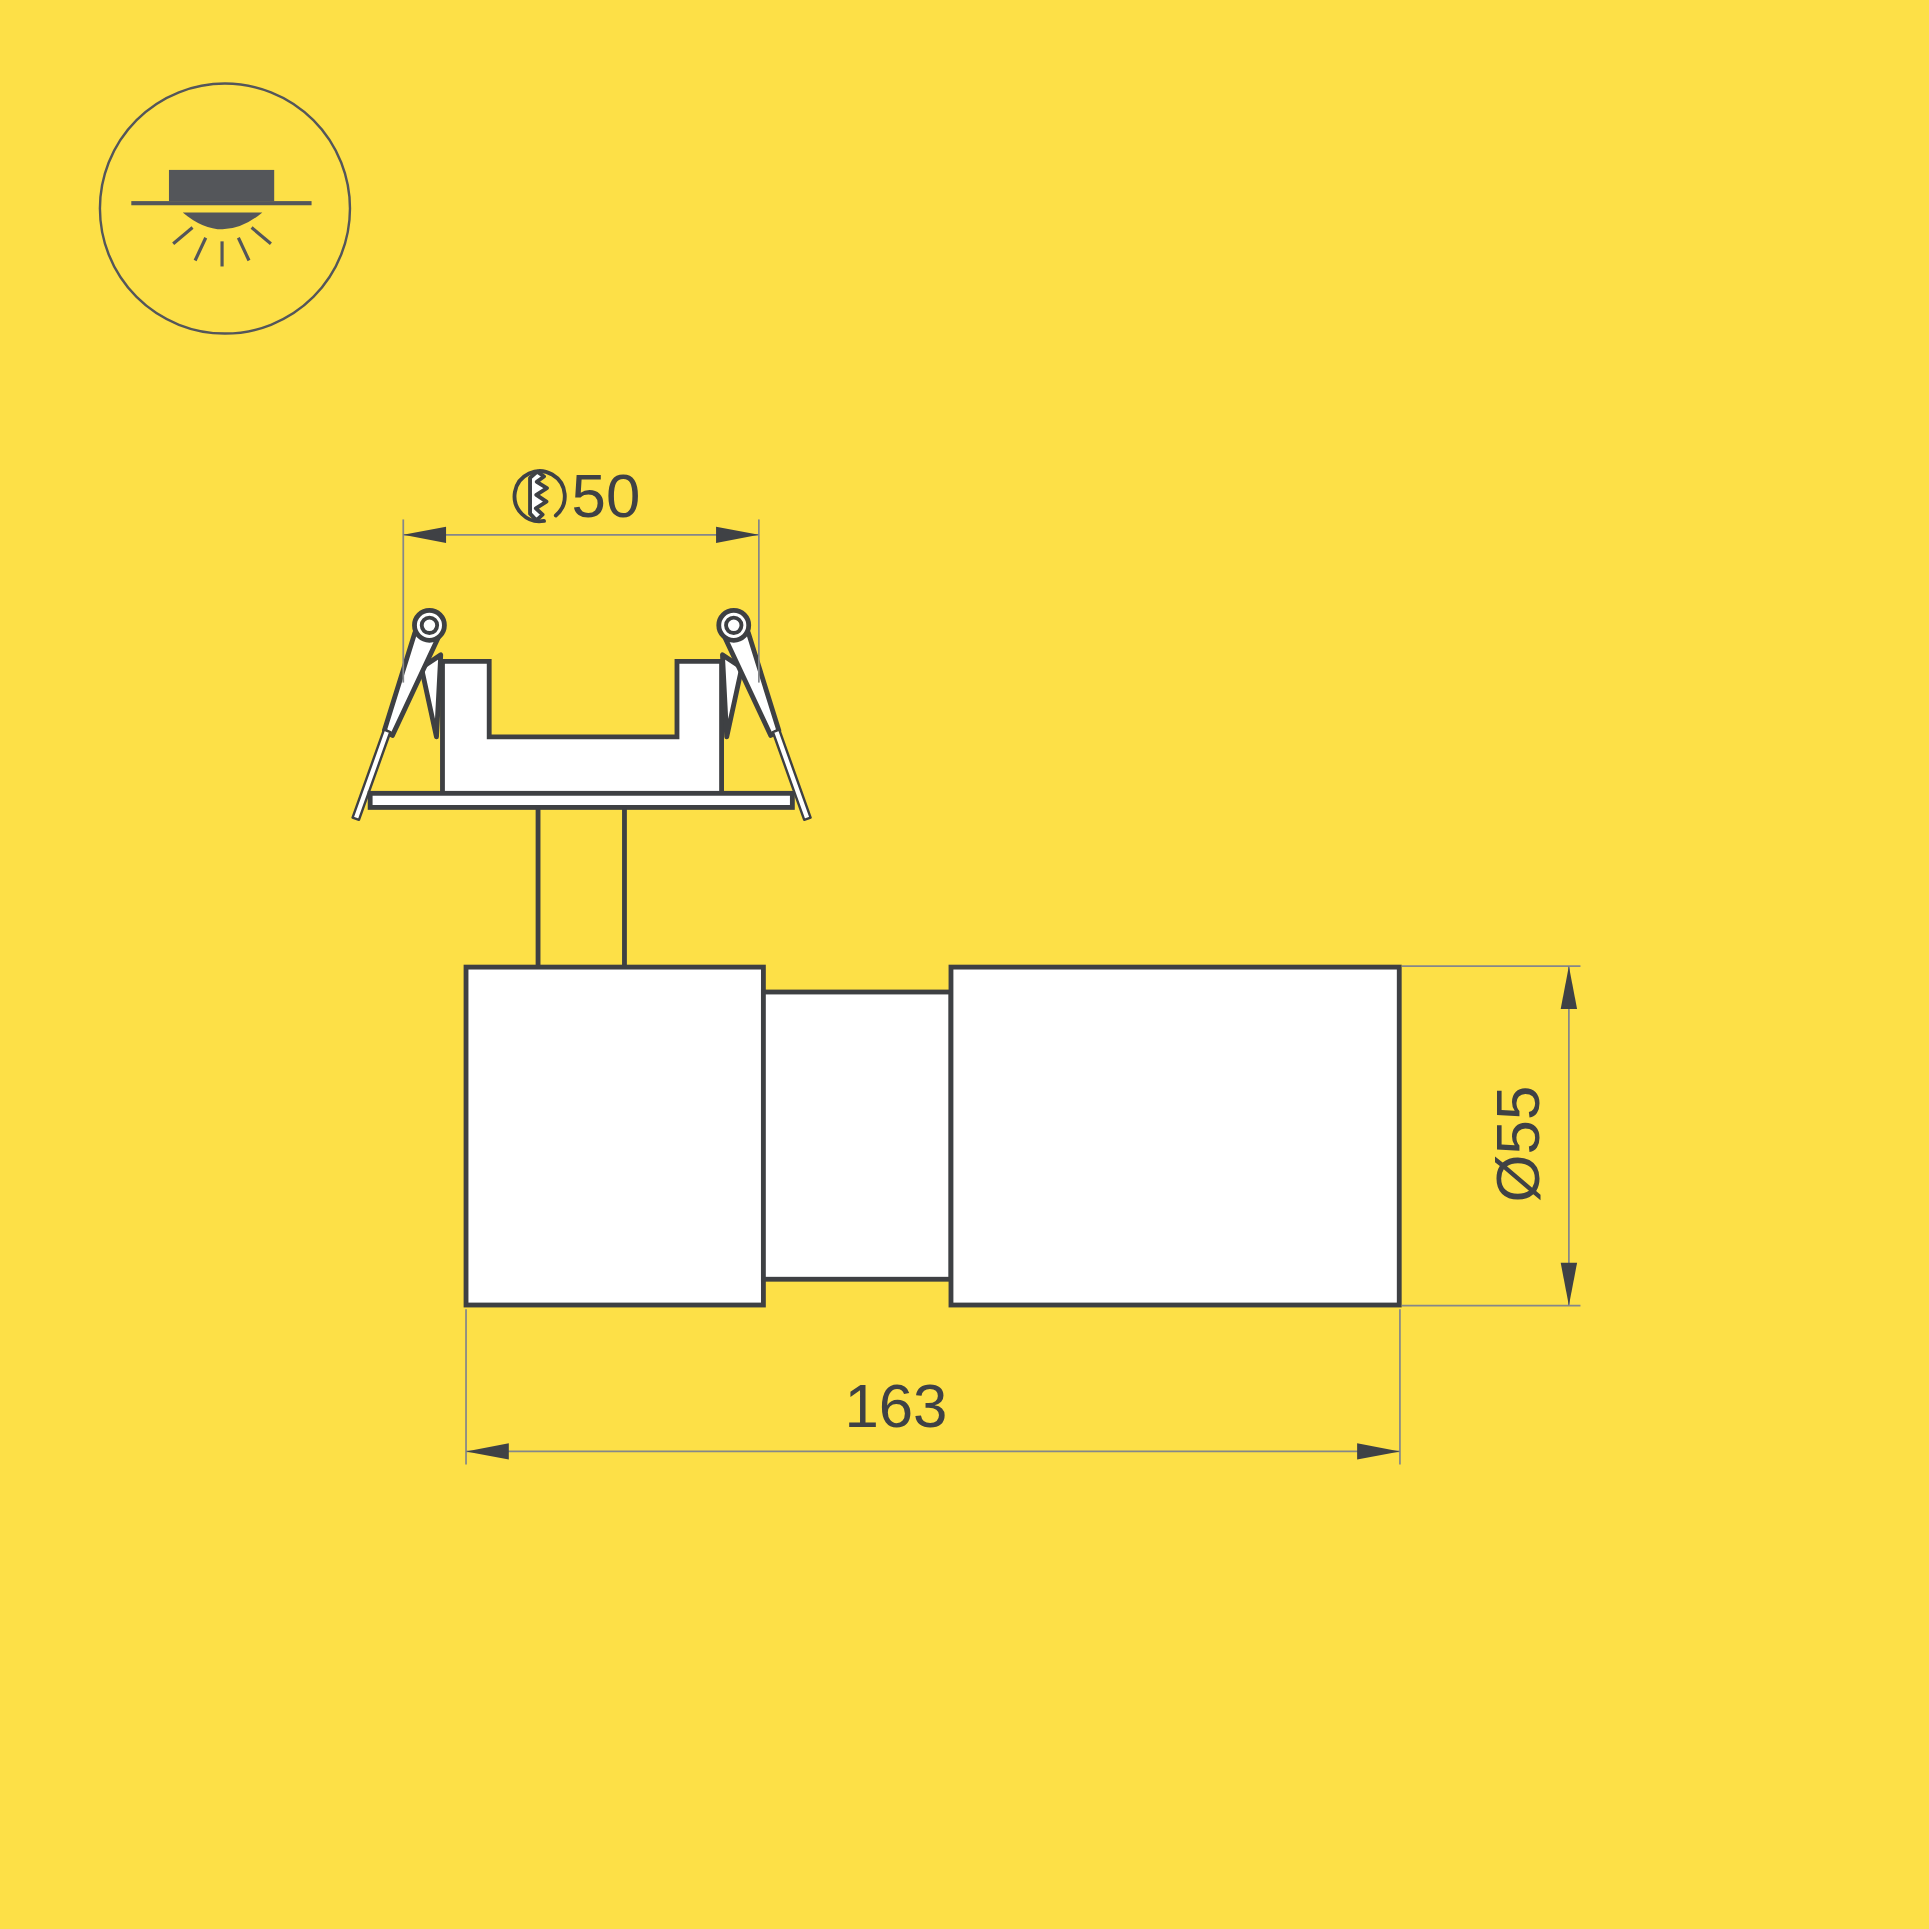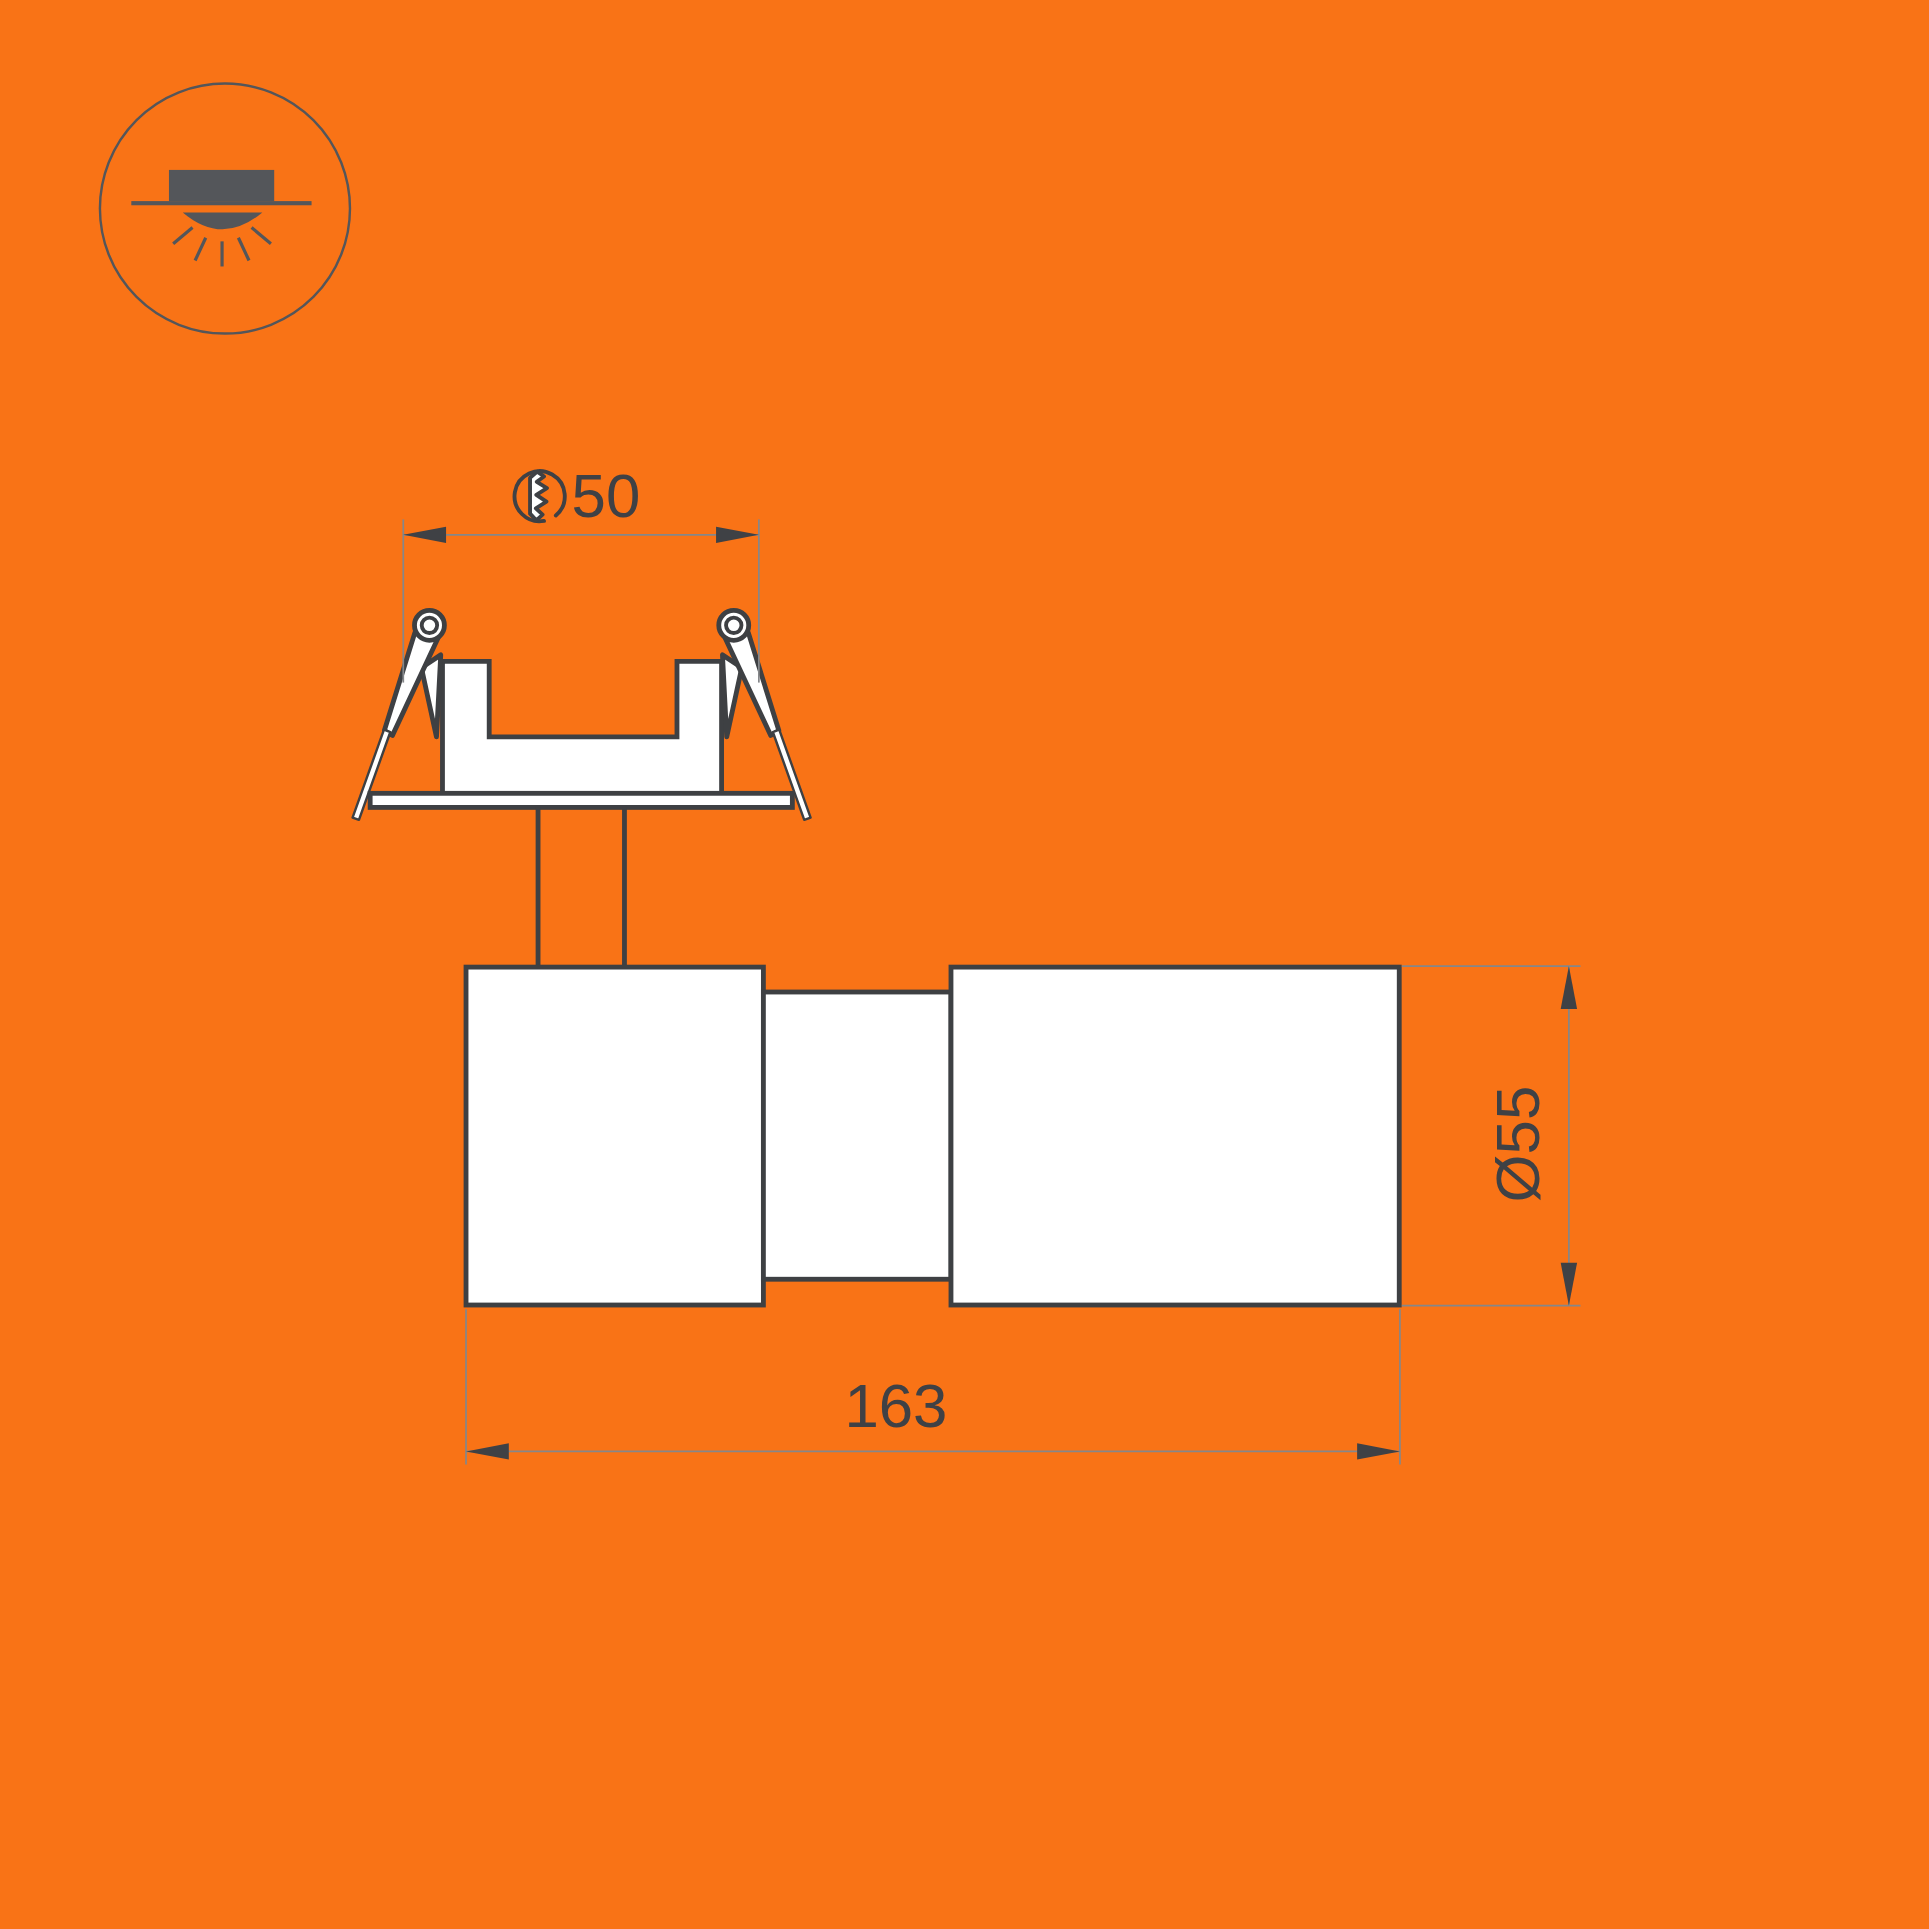--- a/index.html
+++ b/index.html
@@ -4,21 +4,21 @@
 <style>
   html, body {
     margin: 0;
     padding: 0;
     background: #ffffff;
   }
   .sheet {
     position: relative;
     width: 1929px;
     height: 1929px;
-    background: #f97316;
+    background: #fde047;
     overflow: hidden;
   }
   svg { display: block; }
   text {
     font-family: "Liberation Sans", "DejaVu Sans", sans-serif;
     fill: #3f4145;
   }
   .dim-text {
     font-size: 64px;
     letter-spacing: 0px;

